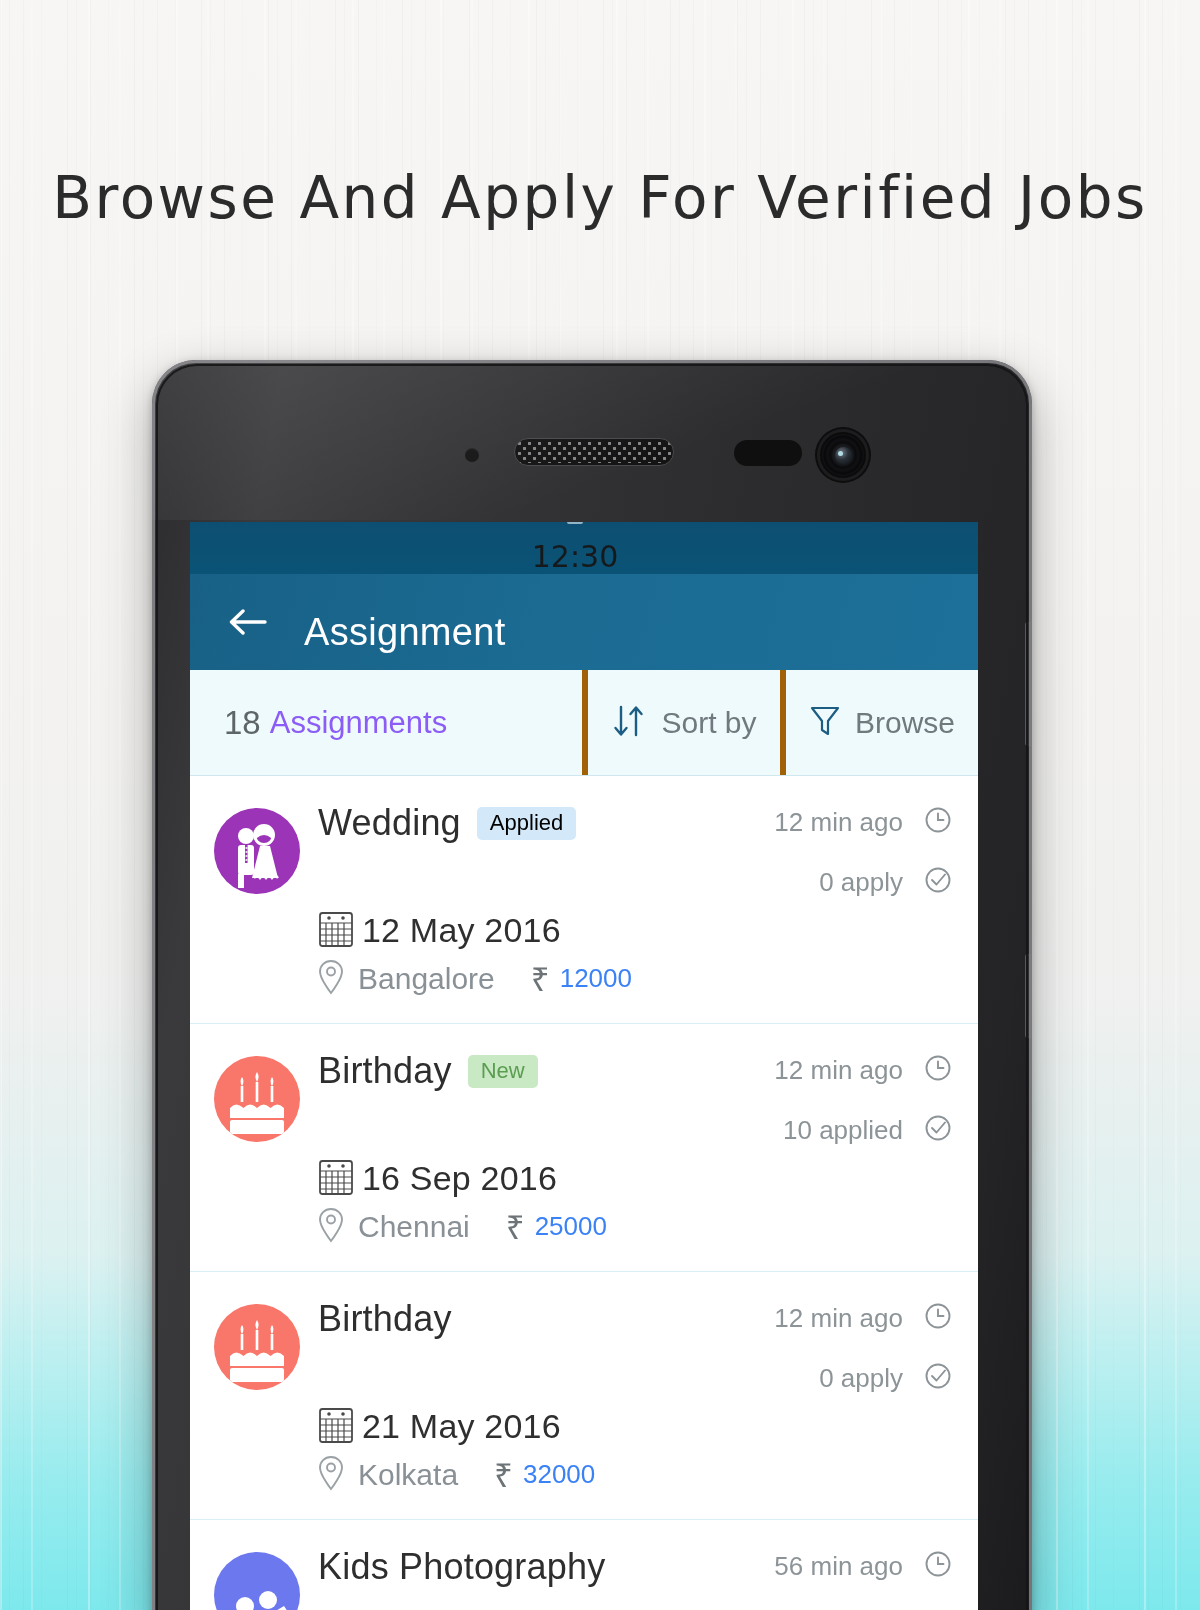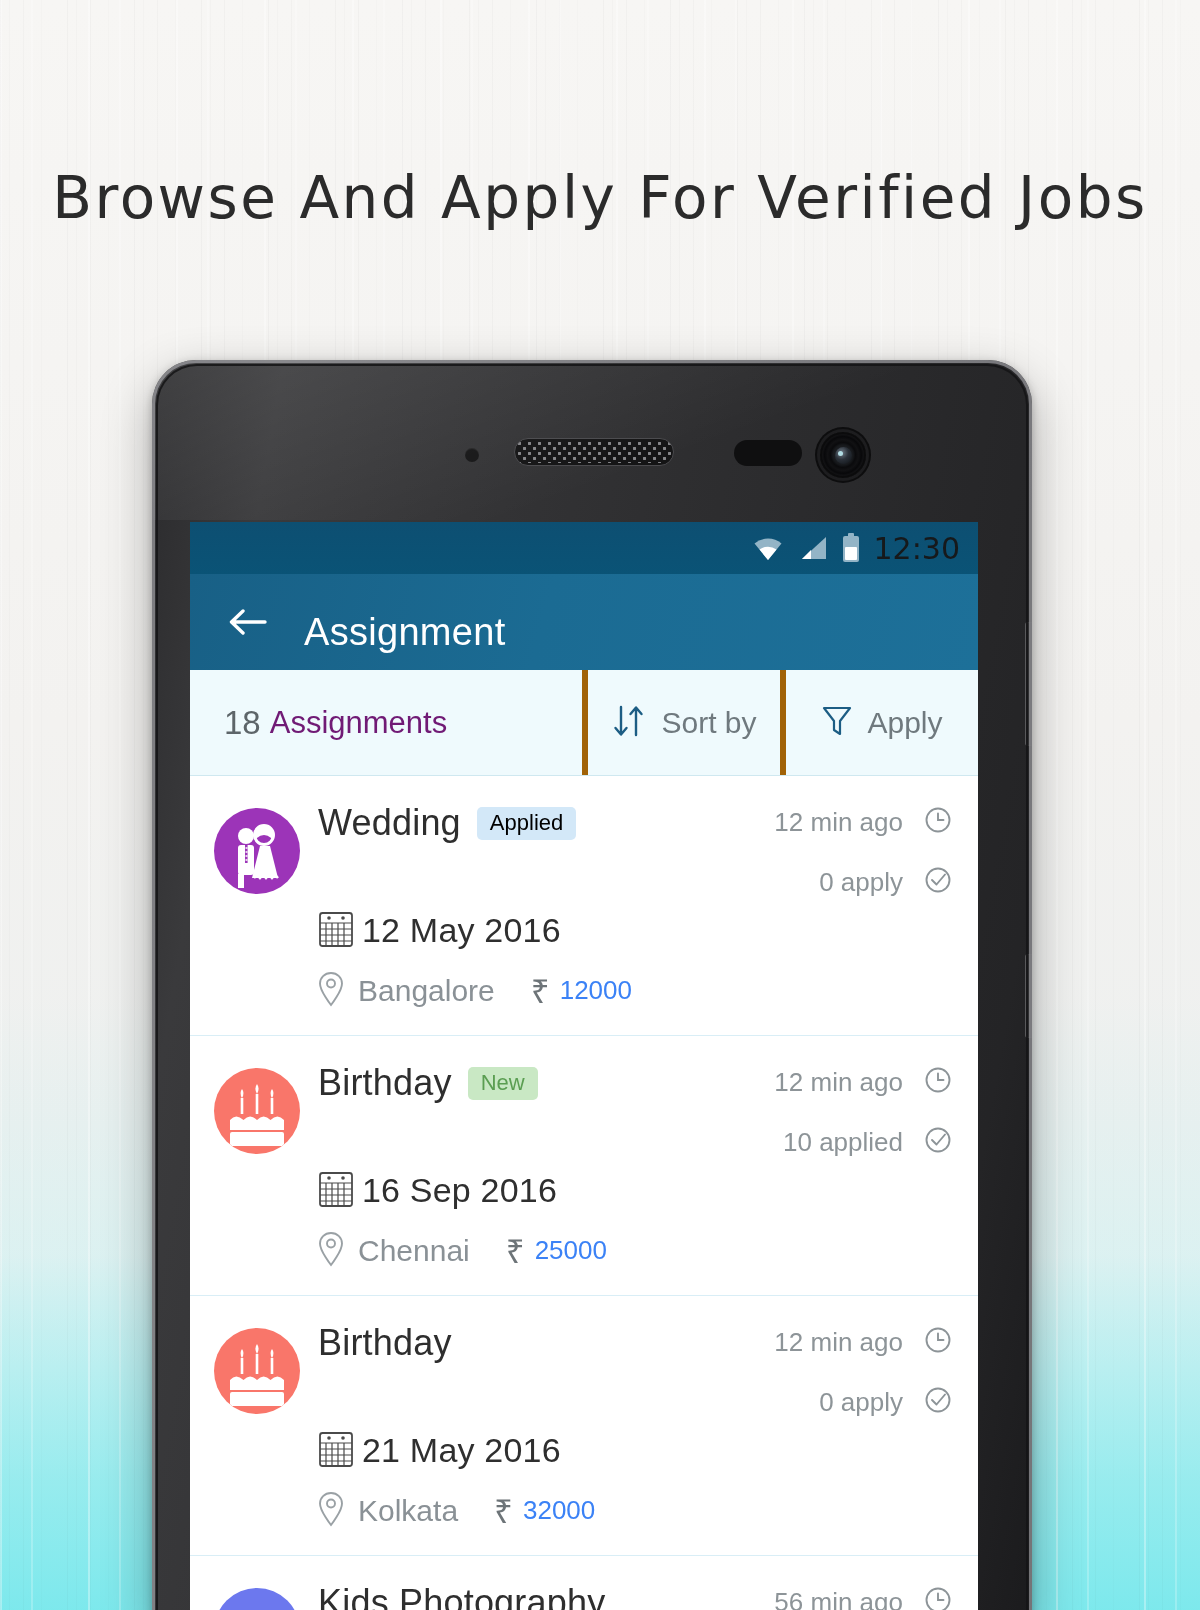--- a/index.html
+++ b/index.html
@@ -128,21 +128,21 @@
   #screen{
     position:absolute;
     left:38px; top:162px; width:788px; height:1098px;
     background:#ffffff;
     overflow:hidden;
   }
 
   
   #statusbar{
     height:52px; background:linear-gradient(to bottom,#0d4f72,#0a5376);
-    display:flex; align-items:center; justify-content:flex-end; padding-right:18px; gap:14px;
+    display:flex; align-items:center; justify-content:flex-end; padding-right:18px; gap:14px;flex-direction:column;
   }
   #status-time{ font-size:30px; color:#16191b; font-family:"DejaVu Sans", sans-serif; letter-spacing:0px; }
   .sicon{ display:block; }
 
   
   #appbar{
     height:96px;
     background:linear-gradient(105deg,#186086 0%,#1b6b93 45%,#1d7099 100%);
     display:flex; align-items:center; padding-left:36px; gap:36px;
   }
@@ -150,21 +150,21 @@
   #appbar-title{ color:#ffffff; font-size:38px; font-weight:400; letter-spacing:.3px;margin-top:20px; }
 
   
   #toolbar{
     height:106px; background:#effafd;
     display:flex; align-items:stretch;
     border-bottom:1px solid #cfe8f0;
   }
   #count-cell{ flex:1 1 auto; display:flex; align-items:center; padding-left:34px; }
   #count-num{ font-size:33px; color:#5d6569; margin-right:9px; }
-  #count-label{ font-size:31px; color:#701a75; }
+  #count-label{ font-size:31px; color:#8b5cf6; }
   .tool-cell{
     width:198px; display:flex; align-items:center; justify-content:center; gap:14px;
     border-left:6px solid #a16207; cursor:pointer;
   }
   .tool-label{ font-size:30px; color:#6f797e; }
 
   
   #list{ background:#fff; }
   .row{
     display:flex; padding:26px 26px 22px 24px; position:relative;
@@ -180,21 +180,21 @@
   .badge.applied{ background:#d3e8f8; color:#000000; }
   .badge.new{ background:#c9e8c4; color:#5b9e52; }
 
   .meta-right{ flex:0 0 auto; text-align:right; padding-top:4px; }
   .meta-line{ display:flex; align-items:center; justify-content:flex-end; gap:21px; white-space:nowrap; }
   .meta-line + .meta-line{ margin-top:28px; }
   .meta-text{ font-size:26px; color:#8d9498; }
 
   .dateline{ display:flex; align-items:center; gap:8px; margin-top:10px; }
   .date-text{ font-size:34px; color:#2f2f2f; letter-spacing:.2px; }
-  .locline{ display:flex; align-items:center; margin-top:16px; }
+  .locline{ display:flex; align-items:center; margin-top:4px; }
   .loc-text{ font-size:30px; color:#8a9196; margin-left:14px; }
   .money{ display:flex; align-items:center; margin-left:36px; gap:10px; }
   .rupee{ font-size:33px; color:#6d7478; }
   .money-text{ font-size:26px; color:#3b82f6; }
 </style>
 </head>
 <body>
 
 <div id="backdrop"></div>
 <div id="grain"></div>
@@ -264,21 +264,21 @@
           </svg>
         </span>
         <span class="tool-label">Sort by</span>
       </div>
       <div class="tool-cell">
         <span>
           <svg width="32" height="34" viewBox="0 0 32 34">
             <path d="M3 4 H29 L19 17 V30 L13 26 V17 Z" stroke="#1c5d84" stroke-width="2.2" fill="none" stroke-linejoin="round"></path>
           </svg>
         </span>
-        <span class="tool-label">Apply</span>
+        <span class="tool-label">Browse</span>
       </div>
     </div>
 
     <div id="list">
 
       <div class="row">
         <div class="avatar" style="background:#9c34b8">
           <svg width="86" height="86" viewBox="0 0 86 86">
             <circle cx="32" cy="28" r="8" fill="#fff"></circle>
             <circle cx="50" cy="27" r="9.5" fill="#fff"></circle>

